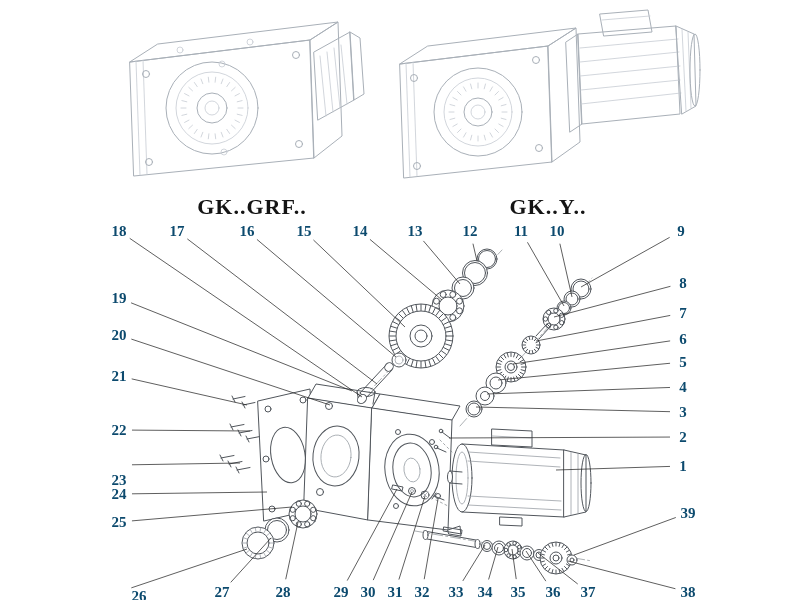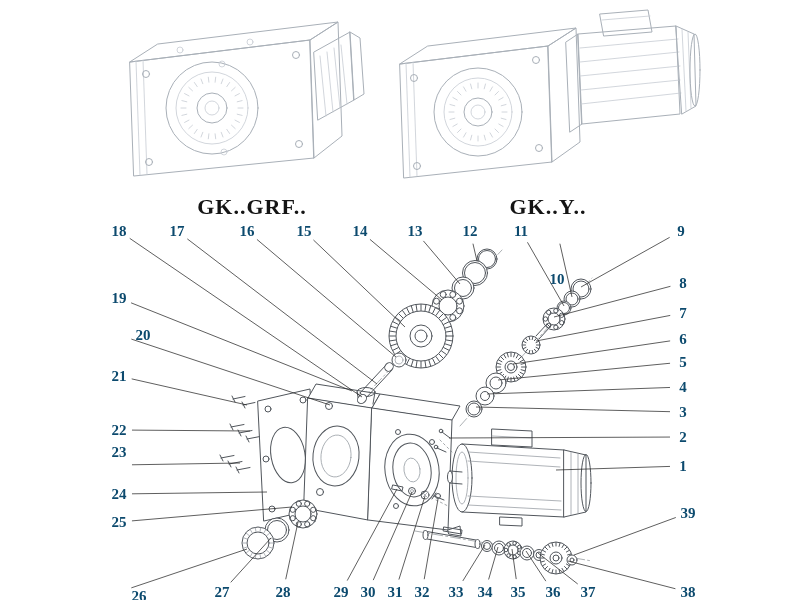--- a/index.html
+++ b/index.html
@@ -522,37 +522,37 @@
 
   <div id="callout-layer">
       <div class="callout" style="left: 119px; top: 231px;">18</div>
       <div class="callout" style="left: 177px; top: 231px;">17</div>
       <div class="callout" style="left: 247px; top: 231px;">16</div>
       <div class="callout" style="left: 304px; top: 231px;">15</div>
       <div class="callout" style="left: 360px; top: 231px;">14</div>
       <div class="callout" style="left: 415px; top: 231px;">13</div>
       <div class="callout" style="left: 470px; top: 231px;">12</div>
       <div class="callout" style="left: 521px; top: 231px;">11</div>
-      <div class="callout" style="left: 557px; top: 231px; margin-top: 48px;">10</div>
+      <div class="callout" style="left: 557px; top: 231px;">10</div>
       <div class="callout" style="left: 681px; top: 231px;">9</div>
       <div class="callout" style="left: 683px; top: 283px;">8</div>
       <div class="callout" style="left: 683px; top: 313px;">7</div>
       <div class="callout" style="left: 683px; top: 339px;">6</div>
       <div class="callout" style="left: 683px; top: 362px;">5</div>
       <div class="callout" style="left: 683px; top: 387px;">4</div>
       <div class="callout" style="left: 683px; top: 412px;">3</div>
       <div class="callout" style="left: 683px; top: 437px;">2</div>
       <div class="callout" style="left: 683px; top: 466px;">1</div>
       <div class="callout" style="left: 688px; top: 513px;">39</div>
       <div class="callout" style="left: 688px; top: 592px;">38</div>
       <div class="callout" style="left: 119px; top: 298px;">19</div>
-      <div class="callout" style="left: 119px; top: 335px; margin-left: 24px;">20</div>
+      <div class="callout" style="left: 119px; top: 335px;">20</div>
       <div class="callout" style="left: 119px; top: 376px;">21</div>
       <div class="callout" style="left: 119px; top: 430px;">22</div>
-      <div class="callout" style="left: 119px; top: 452px; text-align: right;">23</div>
+      <div class="callout" style="left: 119px; top: 480px; text-align: right;">23</div>
       <div class="callout" style="left: 119px; top: 494px;">24</div>
       <div class="callout" style="left: 119px; top: 522px;">25</div>
       <div class="callout" style="left: 119px; top: 596px; margin-left: 20px;">26</div>
       <div class="callout" style="left: 222px; top: 592px;">27</div>
       <div class="callout" style="left: 283px; top: 592px; text-align: right;">28</div>
       <div class="callout" style="left: 341px; top: 592px;">29</div>
       <div class="callout" style="left: 368px; top: 592px;">30</div>
       <div class="callout" style="left: 395px; top: 592px;">31</div>
       <div class="callout" style="left: 422px; top: 592px;">32</div>
       <div class="callout" style="left: 456px; top: 592px;">33</div>

